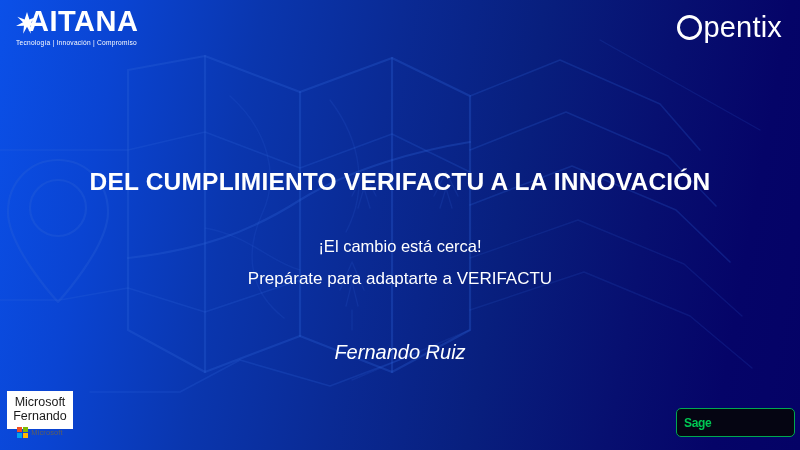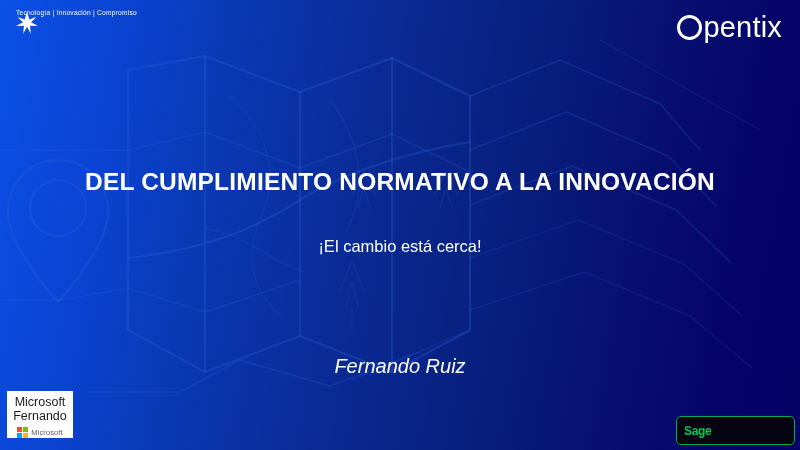--- a/index.html
+++ b/index.html
@@ -151,30 +151,29 @@
   #presenter {
     position: absolute;
     left: 0;
     right: 0;
     top: 341px;
     text-align: center;
     color: #ffffff;
     font-size: 20px;
     font-style: italic;
     font-weight: 400;
-    margin-top: 14px;
   }
 
   
   #ms-partner-badge {
     position: absolute;
     left: 7px;
     top: 391px;
     width: 66px;
-    height: 47px;
+    height: 38px;
     background: #ffffff;
     box-sizing: border-box;
     padding-top: 4px;
     text-align: center;
     user-select: none;
   }
   .ms-line {
     display: block;
     color: #1a1a1a;
     font-size: 12.5px;
@@ -209,21 +208,20 @@
     top: 408px;
     width: 119px;
     height: 29px;
     border: 1.5px solid #00a84f;
     border-radius: 5px;
     background: #050512;
     box-sizing: border-box;
     display: flex;
     align-items: center;
     user-select: none;
-    margin-top: 8px;
   }
   #sage-word {
     color: #00c853;
     font-size: 12px;
     font-weight: 700;
     letter-spacing: -0.3px;
     margin-left: 7px;
   }
   #sage-right {
     margin-left: 6px;
@@ -293,30 +291,32 @@
         <path class="mapline faint" d="M600 40 L760 130"></path>
         <path class="mapline faint" d="M352 380 L470 330"></path>
       </g>
     </svg>
   </div>
 
   <div id="aitana-logo">
     <svg id="aitana-star" viewBox="0 0 24 24" aria-hidden="true">
       <path d="M12 0 L14.6 8.2 L22.6 5.2 L16.4 11.2 L24 15.4 L15.3 15.0 L16.2 23.6 L12 16.2 L7.8 23.6 L8.7 15.0 L0 15.4 L7.6 11.2 L1.4 5.2 L9.4 8.2 Z" fill="#ffffff"></path>
     </svg>
+    <span id="aitana-wordmark">AITANA</span>
     <span id="aitana-tagline">Tecnología | Innovación | Compromiso</span>
   </div>
 
   <div id="opentix-logo">
     <span id="opentix-o"></span>
     <span id="opentix-word">pentix</span>
   </div>
 
-  <div id="title">DEL CUMPLIMIENTO NORMATIVO A LA INNOVACIÓN</div>
+  <div id="title">DEL CUMPLIMIENTO VERIFACTU A LA INNOVACIÓN</div>
   <div id="subtitle-1">¡El cambio está cerca!</div>
+  <div id="subtitle-2">Prepárate para adaptarte a VERIFACTU</div>
   <div id="presenter">Fernando Ruiz</div>
 
   <div id="ms-partner-badge">
     <span class="ms-line">Microsoft</span>
     <span class="ms-line">Fernando</span>
     <div id="ms-logo-row">
       <span id="ms-squares">
         <i style="background:#f25022"></i>
           <i style="background:#7fba00"></i>
           <i style="background:#00a4ef"></i>

